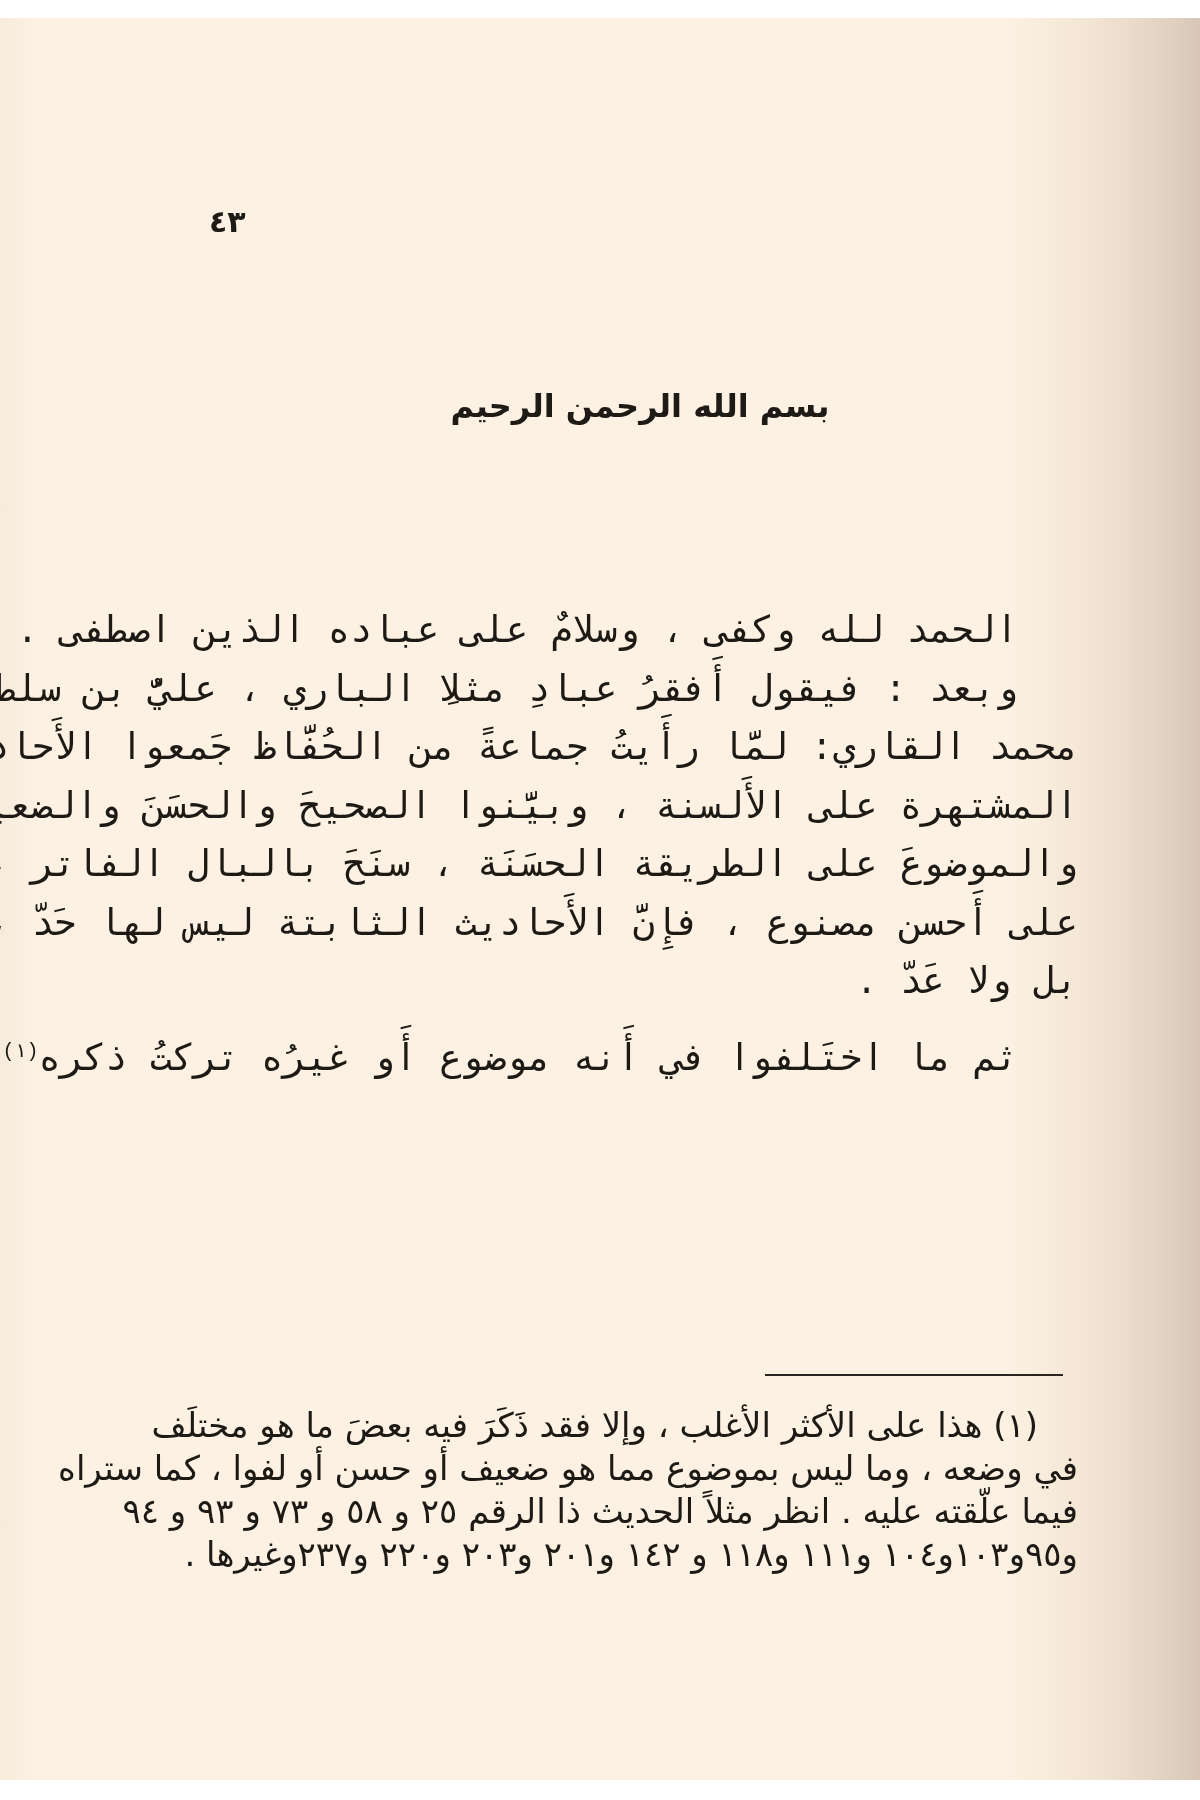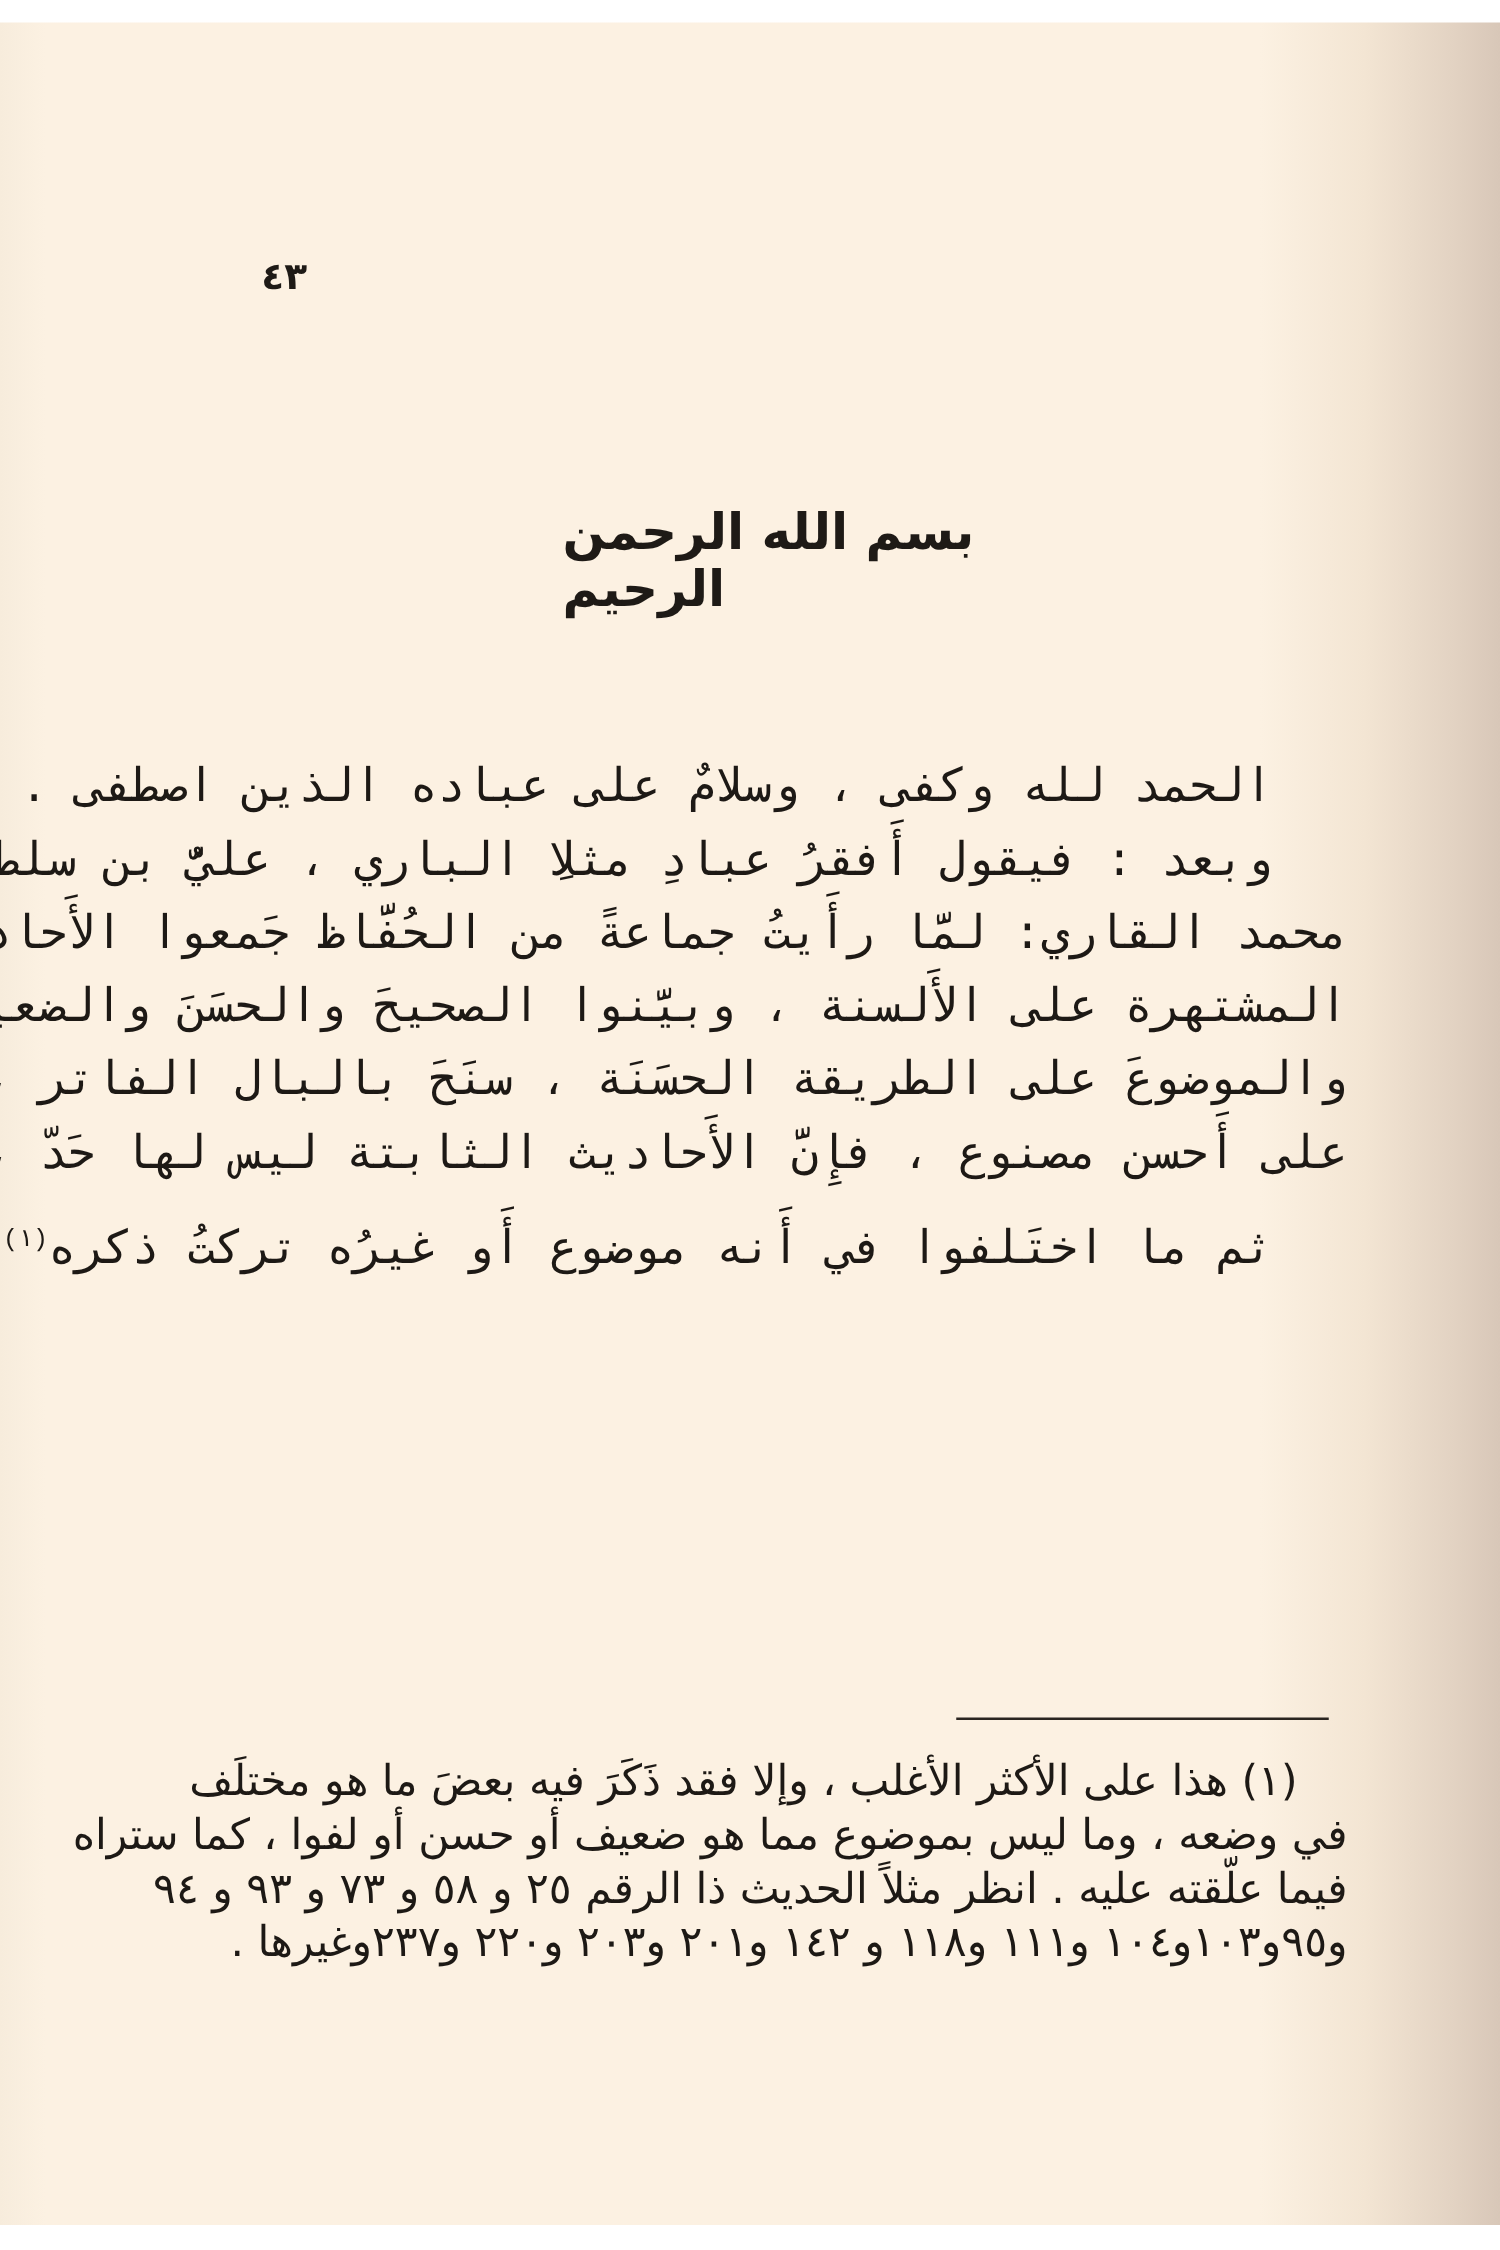--- a/index.html
+++ b/index.html
@@ -9,22 +9,22 @@
   }
   .page {
     position: absolute; left: 0; top: 18px; width: 1200px; height: 1762px;
     background: linear-gradient(to right, #f7ecdc 0%, #fcf1e2 3%, #fcf1e2 84%, #f3e5d3 91%, #e2d2c2 97%, #d8c7b8 100%);
   }
   .page-number {
     position: absolute; left: 197px; top: 186px; font-size: 30px; color: #1e1a16;
     font-family: "DejaVu Sans", sans-serif; font-weight: bold; direction: rtl; margin-left: 12px;
   }
   .basmala {
-    position: absolute; left: 450px; top: 385px; width: 380px; text-align: left;
-    font-size: 40px; color: #1e1a16; direction: rtl; font-weight: bold;
+    position: absolute; left: 450px; top: 369px; width: 380px; text-align: center;
+    font-size: 32px; color: #1e1a16; direction: rtl; font-weight: bold;
     font-family: "DejaVu Sans", sans-serif; letter-spacing: -1px;
   }
   .body-text {
     position: absolute; left: 222px; top: 585px; width: 856px; direction: rtl;
     color: #1d1915; font-size: 37px; line-height: 58.5px; text-align: justify;
     font-family: Liberation Mono, monospace;
   }
   .body-text .line { display: block; white-space: nowrap; text-align-last: justify; text-align: justify; }
   .body-text .line.indent { padding-right: 60px; }
   .body-text .line.last { text-align-last: right; }
@@ -50,20 +50,21 @@
 
   <div class="basmala">بسم الله الرحمن الرحيم</div>
 
   <div class="body-text">
     <span class="line indent">الحمد لله وكفى ، وسلامٌ على عباده الذين اصطفى .</span>
     <span class="line indent">وبعد : فيقول أَفقرُ عبادِ مثلاِ الباري ، عليٌّ بن سلطان</span>
     <span class="line">محمد القاري: لمَّا رأَيتُ جماعةً من الحُفَّاظ جَمعوا الأَحاديثَ</span>
     <span class="line">المشتهرة على الأَلسنة ، وبيَّنوا الصحيحَ والحسَنَ والضعيفَ</span>
     <span class="line">والموضوعَ على الطريقة الحسَنَة ، سنَحَ بالبال الفاتر ،</span>
     <span class="line">على أَحسن مصنوع ، فإِنَّ الأَحاديث الثابتة ليس لها حَدّ ،</span>
+    <span class="line last">بل ولا عَدّ .</span>
     <span class="gap"></span>
     <span class="line indent last"><span>ثم ما اختَلفوا في أَنه موضوع أَو غيرُه تركتُ ذكره</span><span class="fn-sup">(١)</span> <span>،</span></span>
   </div>
 
   <div class="footnote-rule"></div>
 
   <div class="footnotes">
     <span class="line first">(١) هذا على الأكثر الأغلب ، وإلا فقد ذَكَرَ فيه بعضَ ما هو مختلَف</span>
     <span class="line">في وضعه ، وما ليس بموضوع مما هو ضعيف أو حسن أو لفوا ، كما ستراه</span>
     <span class="line">فيما علّقته عليه . انظر مثلاً الحديث ذا الرقم ٢٥ و ٥٨ و ٧٣ و ٩٣ و ٩٤</span>

